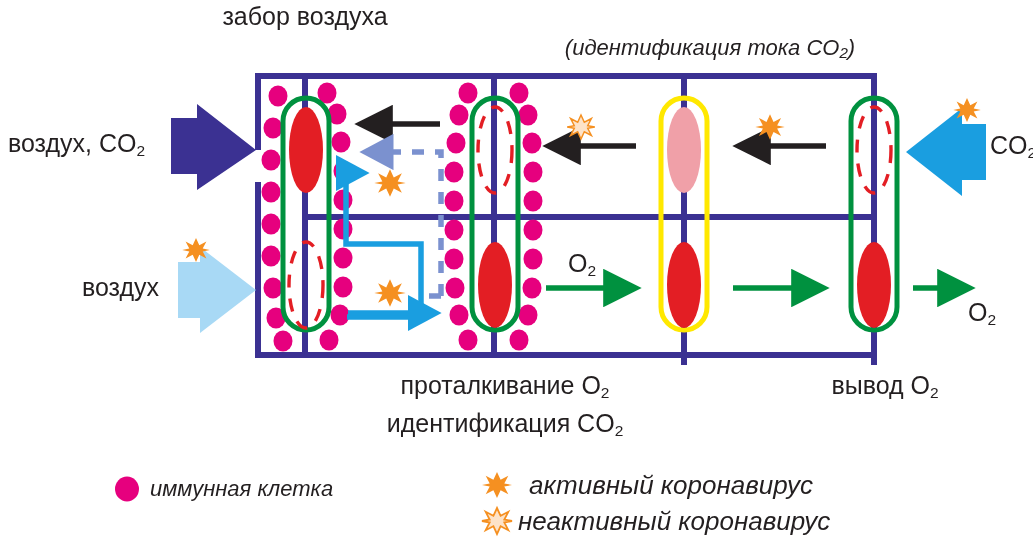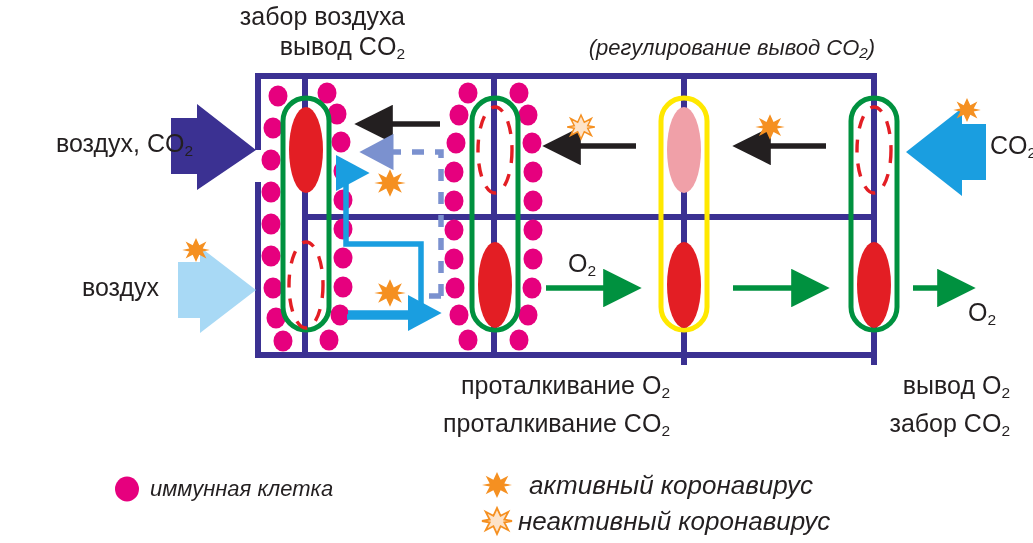--- a/index.html
+++ b/index.html
@@ -2,21 +2,21 @@
 <html><head>
 <meta charset="utf-8">
 <style>
   html,body{margin:0;padding:0;background:#ffffff;}
   body{width:1033px;height:543px;overflow:hidden;font-family:"Liberation Sans",sans-serif;}
   #stage{position:relative;width:1033px;height:543px;background:#fff;}
   svg{display:block;}
   .lbl{position:absolute;color:#231f20;font-family:"Liberation Sans",sans-serif;font-size:25px;line-height:30px;white-space:nowrap;}
   .lbl.ital{font-style:italic;font-size:22px;}
   .lbl.big{font-size:27px;}
-  .ctr{text-align:right;}
+  .ctr{text-align:center;}
   sub{font-size:0.62em;vertical-align:-0.28em;}
 </style>
 </head>
 <body>
 
 <div id="stage">
 
   <svg width="1033" height="543" viewBox="0 0 1033 543">
     <defs>
       <marker id="mk-black" markerWidth="7" markerHeight="7" refX="5.6" refY="3.5" orient="auto">
@@ -202,50 +202,48 @@
     <g>
       <path transform="translate(497,485) scale(1.0)" d="M0,-13 L3.6,-5.2 L11.3,-9.2 L7.3,-1.5 L15,0 L7.3,1.5 L11.3,9.2 L3.6,5.2 L0,13 L-3.6,5.2 L-11.3,9.2 L-7.3,1.5 L-15,0 L-7.3,-1.5 L-11.3,-9.2 L-3.6,-5.2 Z" fill="#f59021"></path>
     </g>
     <g>
       <path transform="translate(497,521) scale(1.0)" d="M0,-13 L3.6,-5.2 L11.3,-9.2 L7.3,-1.5 L15,0 L7.3,1.5 L11.3,9.2 L3.6,5.2 L0,13 L-3.6,5.2 L-11.3,9.2 L-7.3,1.5 L-15,0 L-7.3,-1.5 L-11.3,-9.2 L-3.6,-5.2 Z" fill="#fde3c9" stroke="#f59021" stroke-width="1.8"></path>
     </g>
   </svg>
 
   <div class="lbl ctr" style="left:205px;top:1px;width:200px;">
     <span>забор воздуха</span><br>
-    <span><span>вывод CO</span><sub>2</sub></span>
-  </div>
-
-  <div class="lbl ital ctr" style="left:545px;top:33px;width:330px;">(регулирование вывод CO₂)</div>
-
-  <div class="lbl" style="left:8px;top:128px;margin-left:48px;">
+  </div>
+
+  <div class="lbl ital ctr" style="left:545px;top:33px;width:330px;">(идентификация тока CO₂)</div>
+
+  <div class="lbl" style="left:8px;top:128px;">
     <span>воздух, CO</span><sub>2</sub>
   </div>
 
   <div class="lbl" style="left:70px;top:272px;margin-left:12px;">воздух</div>
 
   <div class="lbl" style="left:990px;top:130px;">
     <span>CO</span><sub>2</sub>
   </div>
 
   <div class="lbl" style="left:968px;top:297px;">
     <span>O</span><sub>2</sub>
   </div>
 
   <div class="lbl" style="left:568px;top:248px;">
     <span>O</span><sub>2</sub>
   </div>
 
   <div class="lbl ctr" style="left:340px;top:370px;width:330px;">
     <span><span>проталкивание O</span><sub>2</sub></span><br>
-    <span><span>проталкивание CO</span><sub>2</sub></span>
+    <span><span>идентификация CO</span><sub>2</sub></span>
   </div>
 
   <div class="lbl ctr" style="left:760px;top:370px;width:250px;">
     <span><span>вывод O</span><sub>2</sub></span><br>
-    <span><span>забор CO</span><sub>2</sub></span>
   </div>
 
   <div class="lbl ital big" style="left:150px;top:474px;font-size:22px;">иммунная клетка</div>
   <div class="lbl ital big" style="left:529px;top:470px;font-size:26px;">активный коронавирус</div>
   <div class="lbl ital big" style="left:518px;top:506px;font-size:26px;">неактивный коронавирус</div>
 
 </div>
 
 </body></html>

